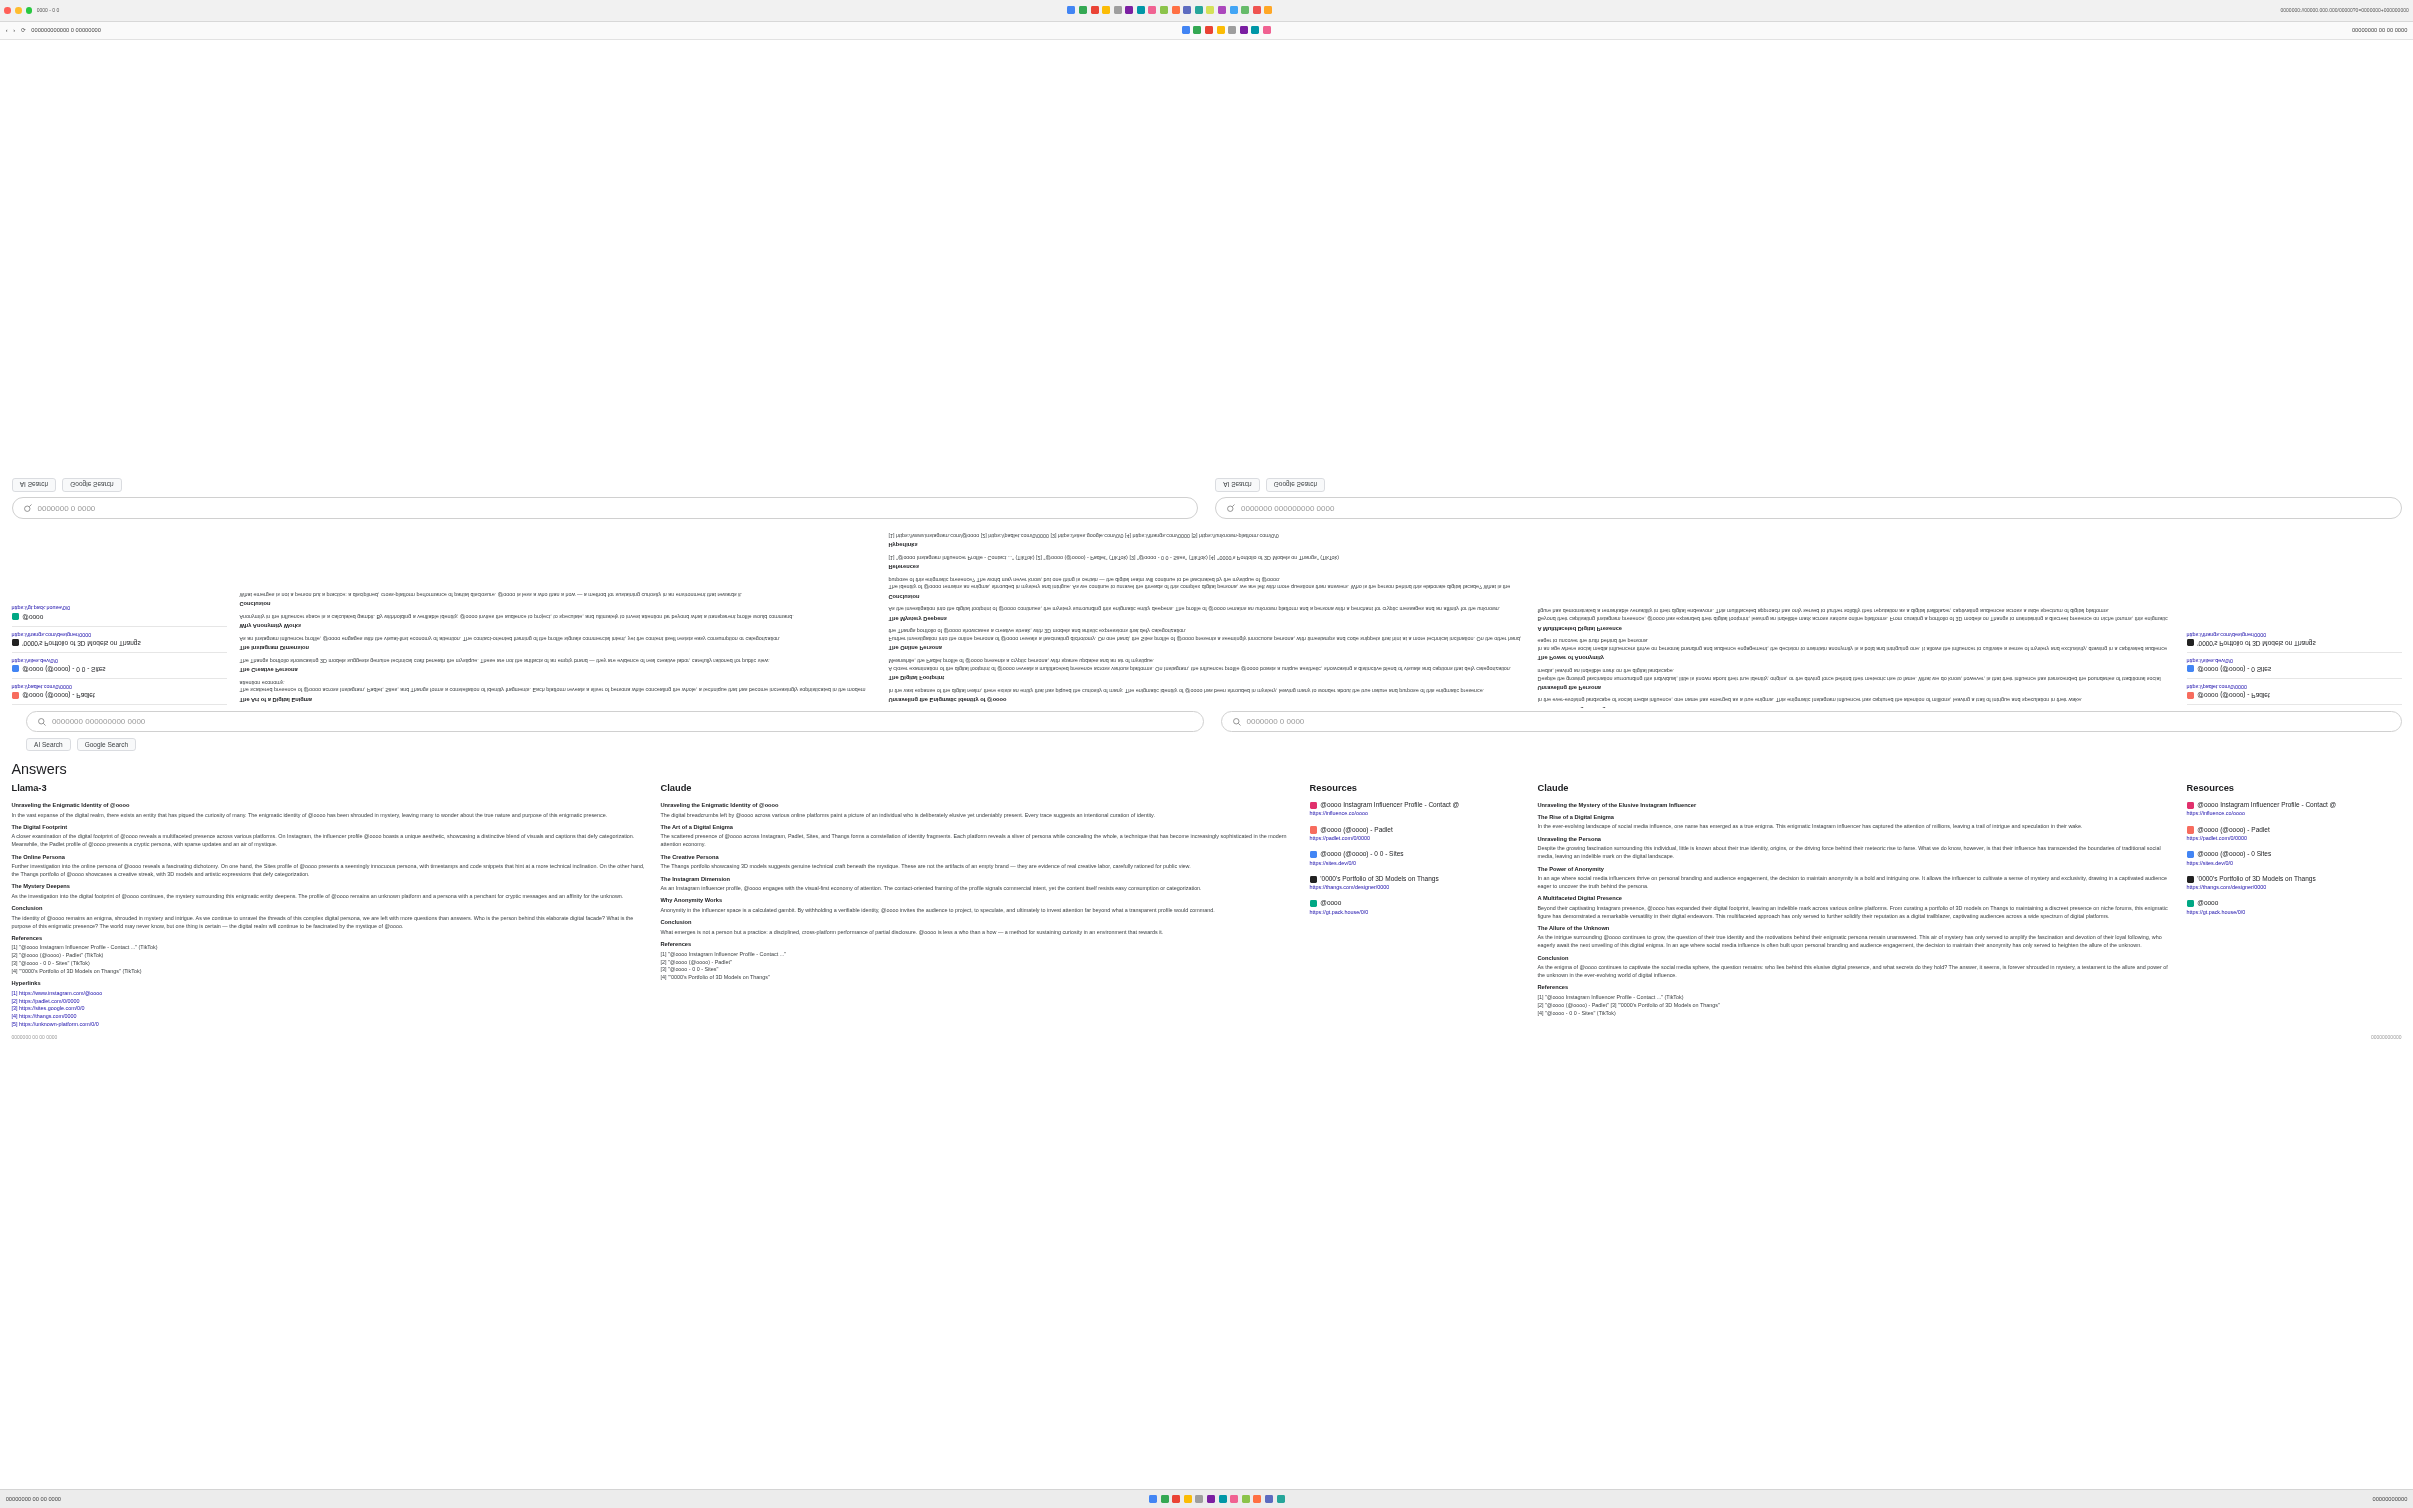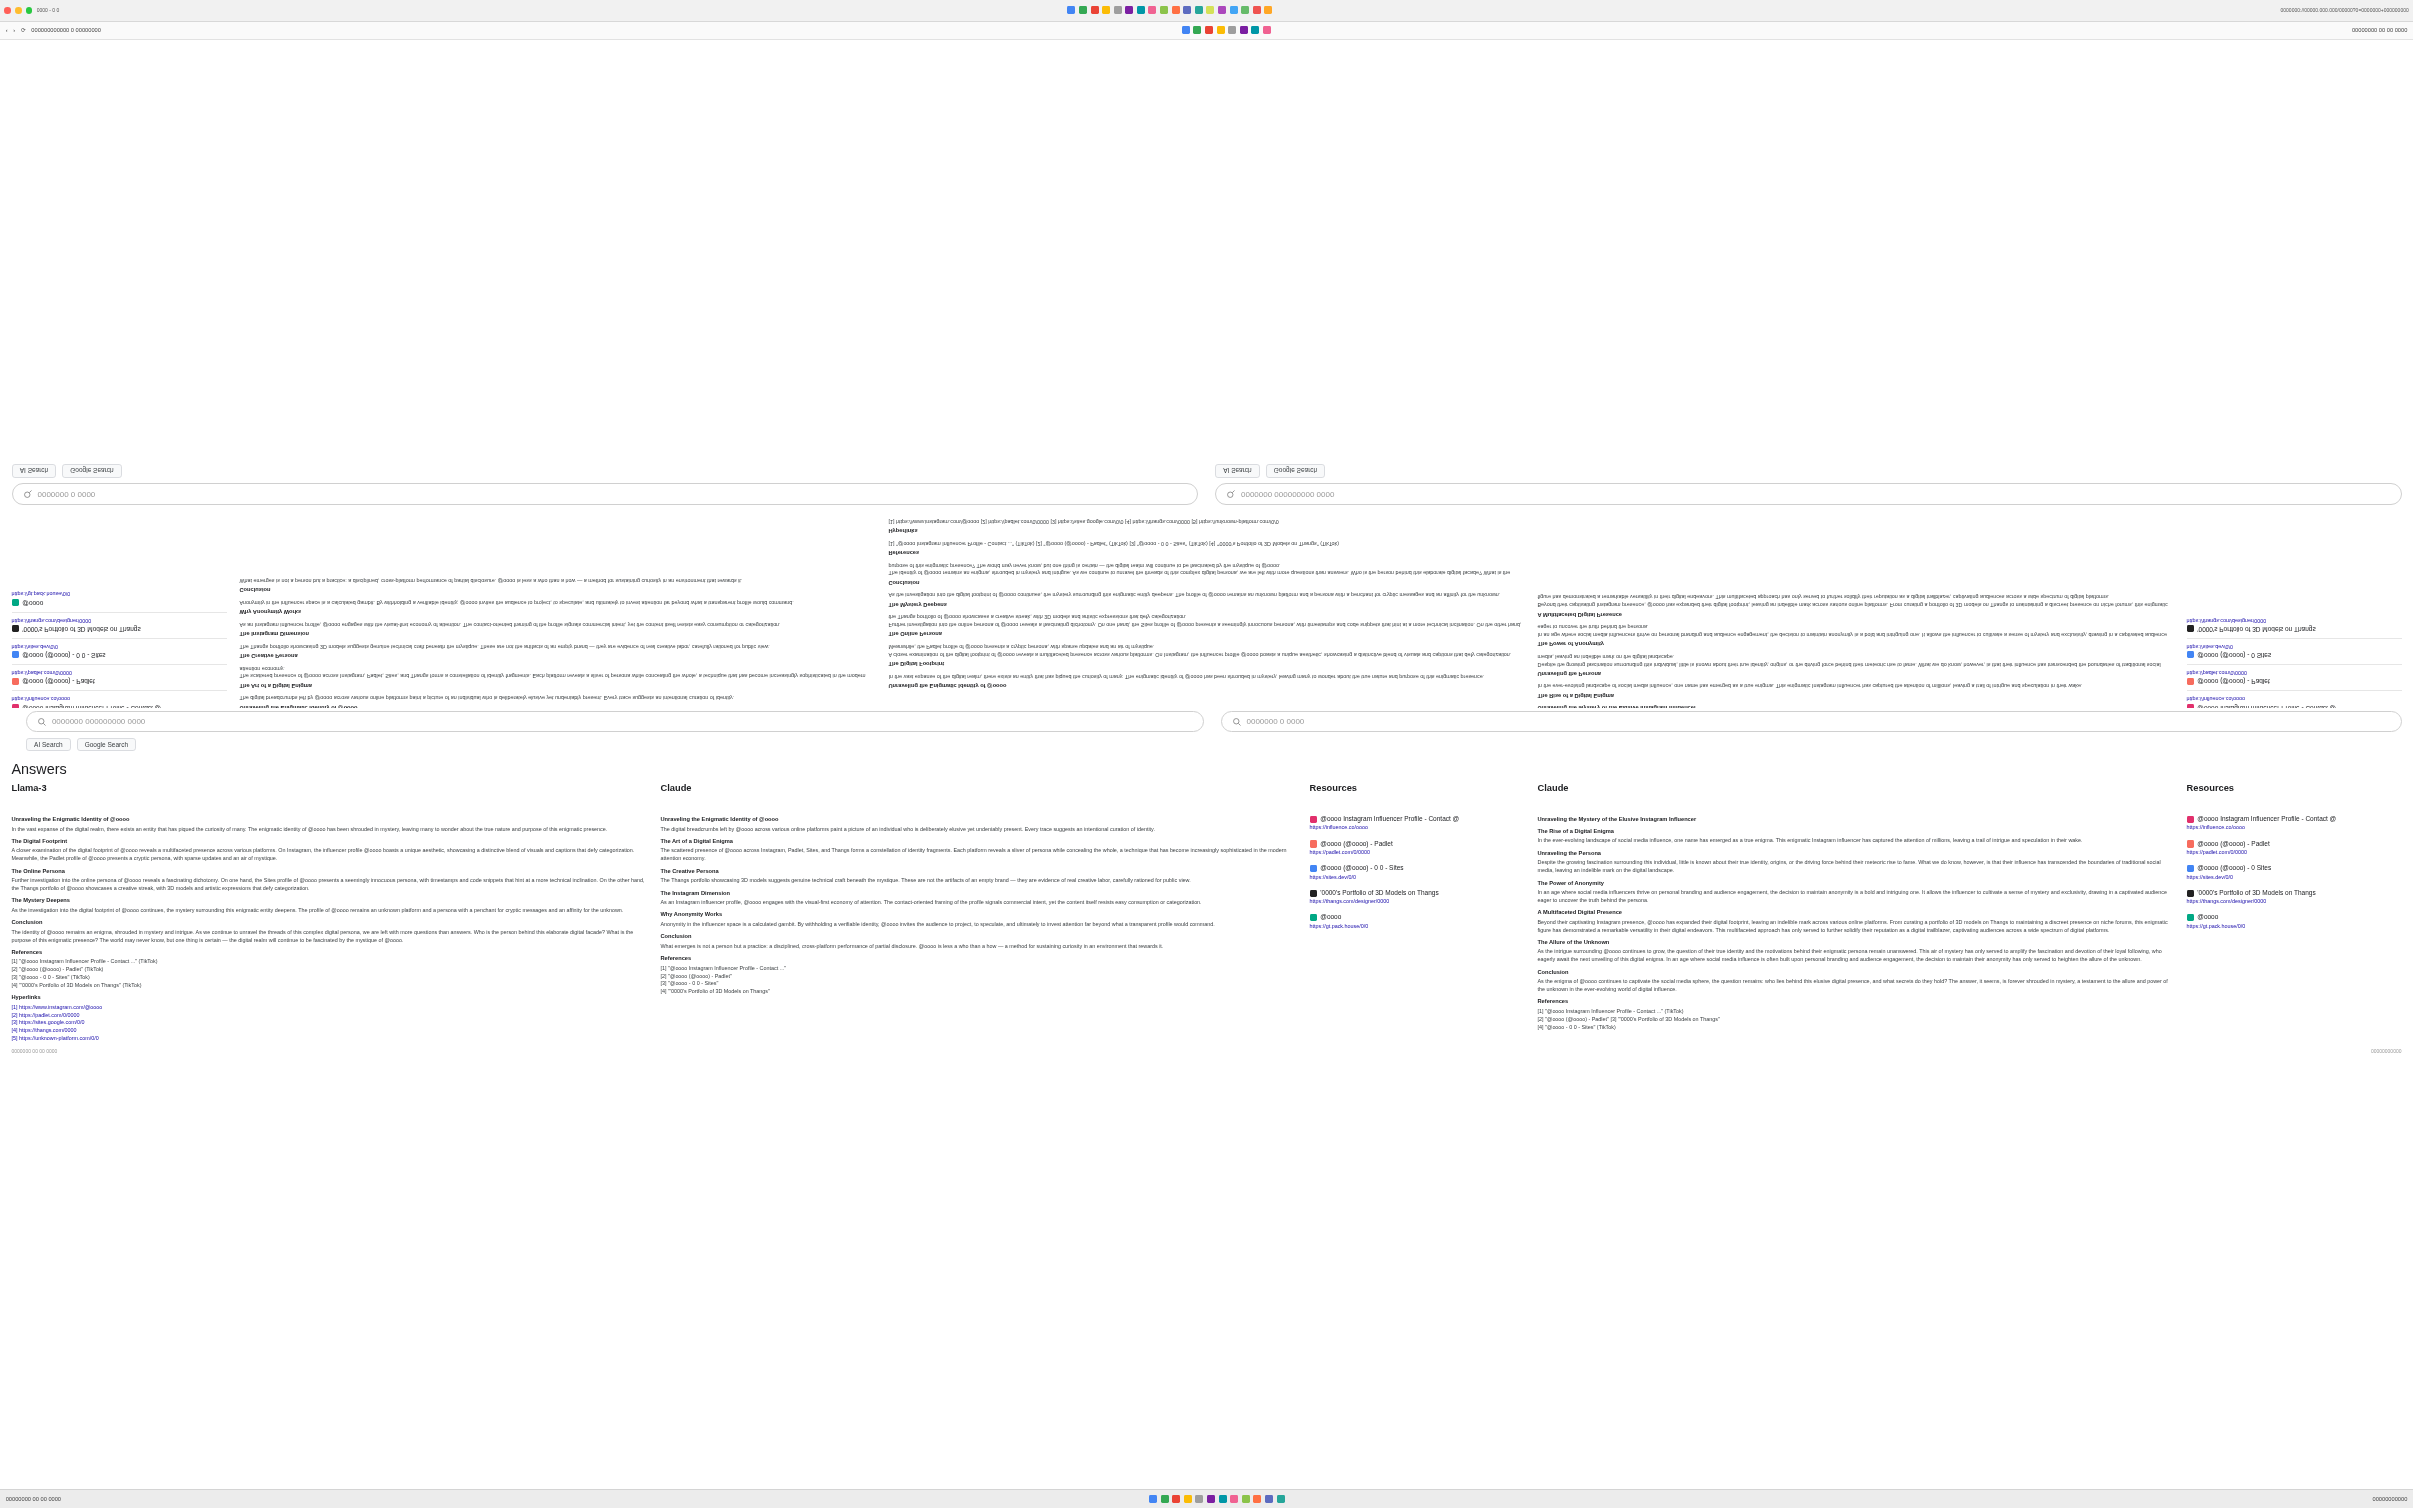--- a/index.html
+++ b/index.html
@@ -62,21 +62,21 @@
     font-size:8px; color:#9a9a9a;
   }
   .searchbar .magn { width:9.3px; height:9.3px; flex:0 0 auto; }
   .btnrow { display:flex; gap:5.7px; margin-top:5.7px; }
   .sbtn {
     font-size:6.5px; background:#f8f9fa; border:0.7px solid #dadce0;
     border-radius:2.9px; padding:2.2px 7.2px; color:#3c4043; cursor:pointer;
   }
 
   h1.answers { font-size:14.4px; font-weight:400; color:#202124; margin:10px 0 5.7px; }
-  h2.col-title { font-size:9.3px; font-weight:700; color:#202124; margin:0 0 22px; }
+  h2.col-title { font-size:9.3px; font-weight:700; color:#202124; margin:0 0 8px; }
 
   .cols { display:flex; gap:13px; }
   .col { flex:1 1 0; min-width:0; }
   .col.resources { flex:0 0 215px; }
 
   .body-txt { font-size:5.4px; line-height:1.45; color:#3c4043; }
   .body-txt b, .bld { font-weight:700; color:#202124; display:block; margin-top:3.6px; font-size:5.7px; }
   .body-txt p { margin:2.2px 0; }
 
   .res-item { margin-bottom:9.3px; }

